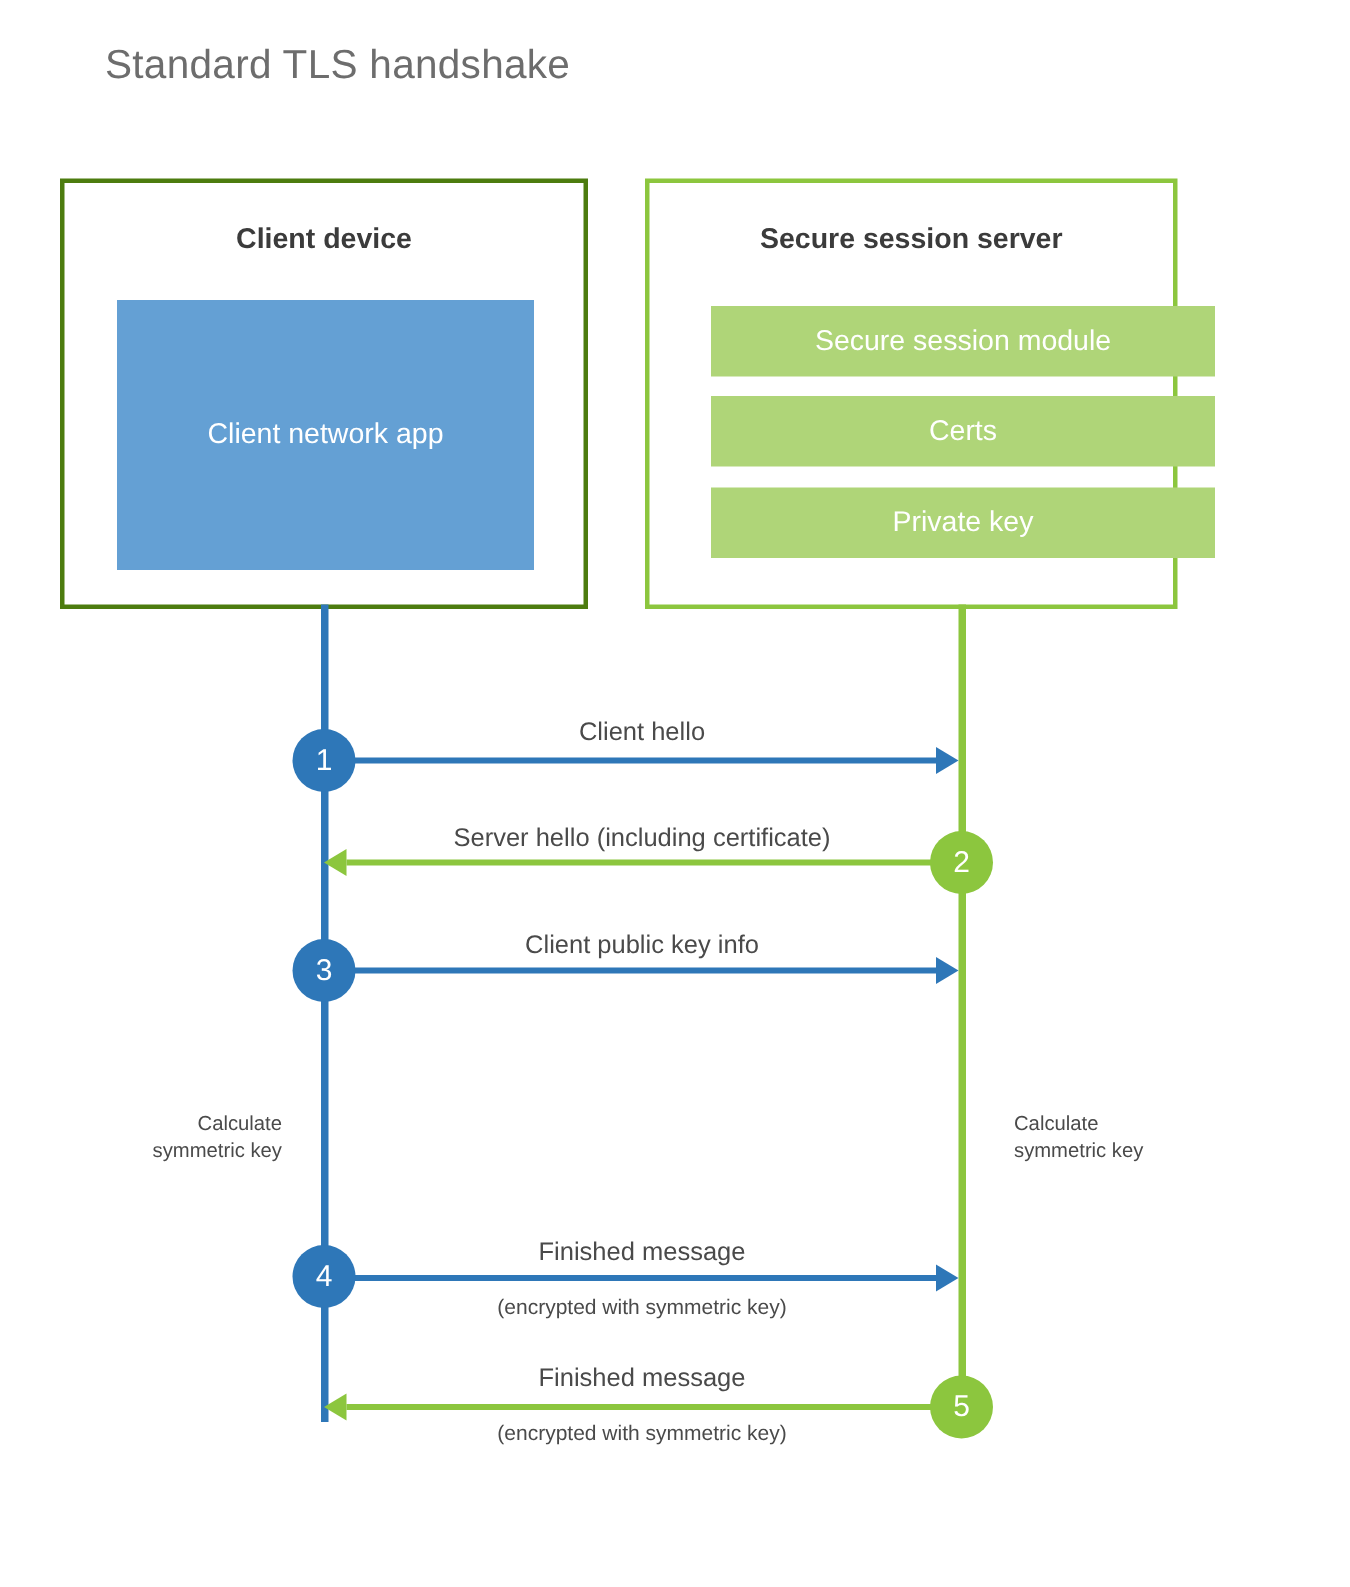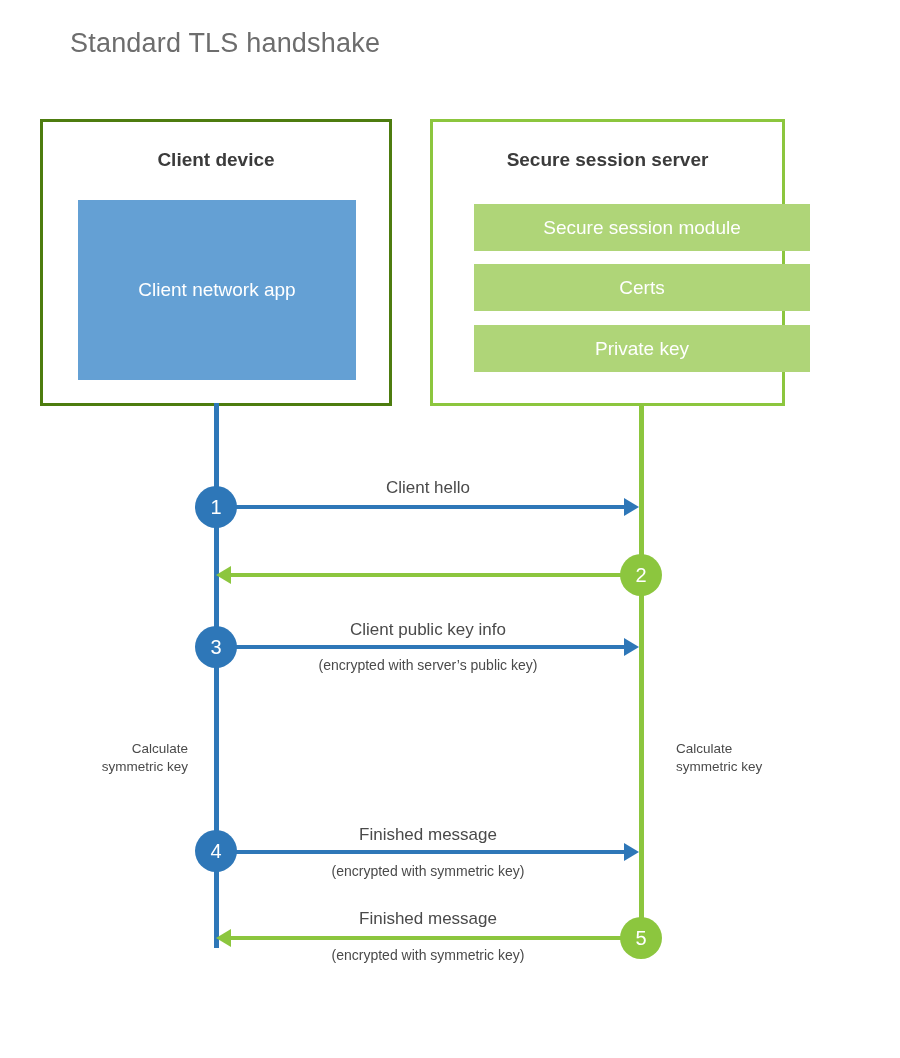--- a/index.html
+++ b/index.html
@@ -207,29 +207,29 @@
   </div>
 
   <div class="lifeline" id="client-lifeline"></div>
   <div class="lifeline" id="server-lifeline"></div>
 
   <div class="msg-label" style="left:216px; top:478px; width:424px;">Client hello</div>
   <div class="msg-line blue" style="left:216px; top:505px; width:408px;"></div>
   <div class="arrow-head right blue" style="left:624px; top:498px;"></div>
   <div class="step-circle blue" style="left:195px; top:486px;">1</div>
 
+  <div class="msg-label" style="left:216px; top:549px; width:424px;">Server hello (including certificate)</div>
   <div class="msg-line green" style="left:231px; top:573px; width:393px;"></div>
   <div class="arrow-head left green" style="left:216px; top:566px;"></div>
   <div class="step-circle green" style="left:620px; top:554px;">2</div>
 
   <div class="msg-label" style="left:216px; top:620px; width:424px;">Client public key info</div>
   <div class="msg-line blue" style="left:216px; top:645px; width:408px;"></div>
   <div class="arrow-head right blue" style="left:624px; top:638px;"></div>
   <div class="step-circle blue" style="left:195px; top:626px;">3</div>
-  <div class="msg-sublabel" style="left:216px; top:657px; width:424px;">(encrypted with server’s public key)</div>
 
   <div class="side-note left" style="left:40px; top:740px; width:148px;">Calculate
 symmetric key</div>
   <div class="side-note right" style="left:676px; top:740px; width:170px;">Calculate
 symmetric key</div>
 
   <div class="msg-label" style="left:216px; top:825px; width:424px;">Finished message</div>
   <div class="msg-line blue" style="left:216px; top:850px; width:408px;"></div>
   <div class="arrow-head right blue" style="left:624px; top:843px;"></div>
   <div class="step-circle blue" style="left:195px; top:830px;">4</div>

